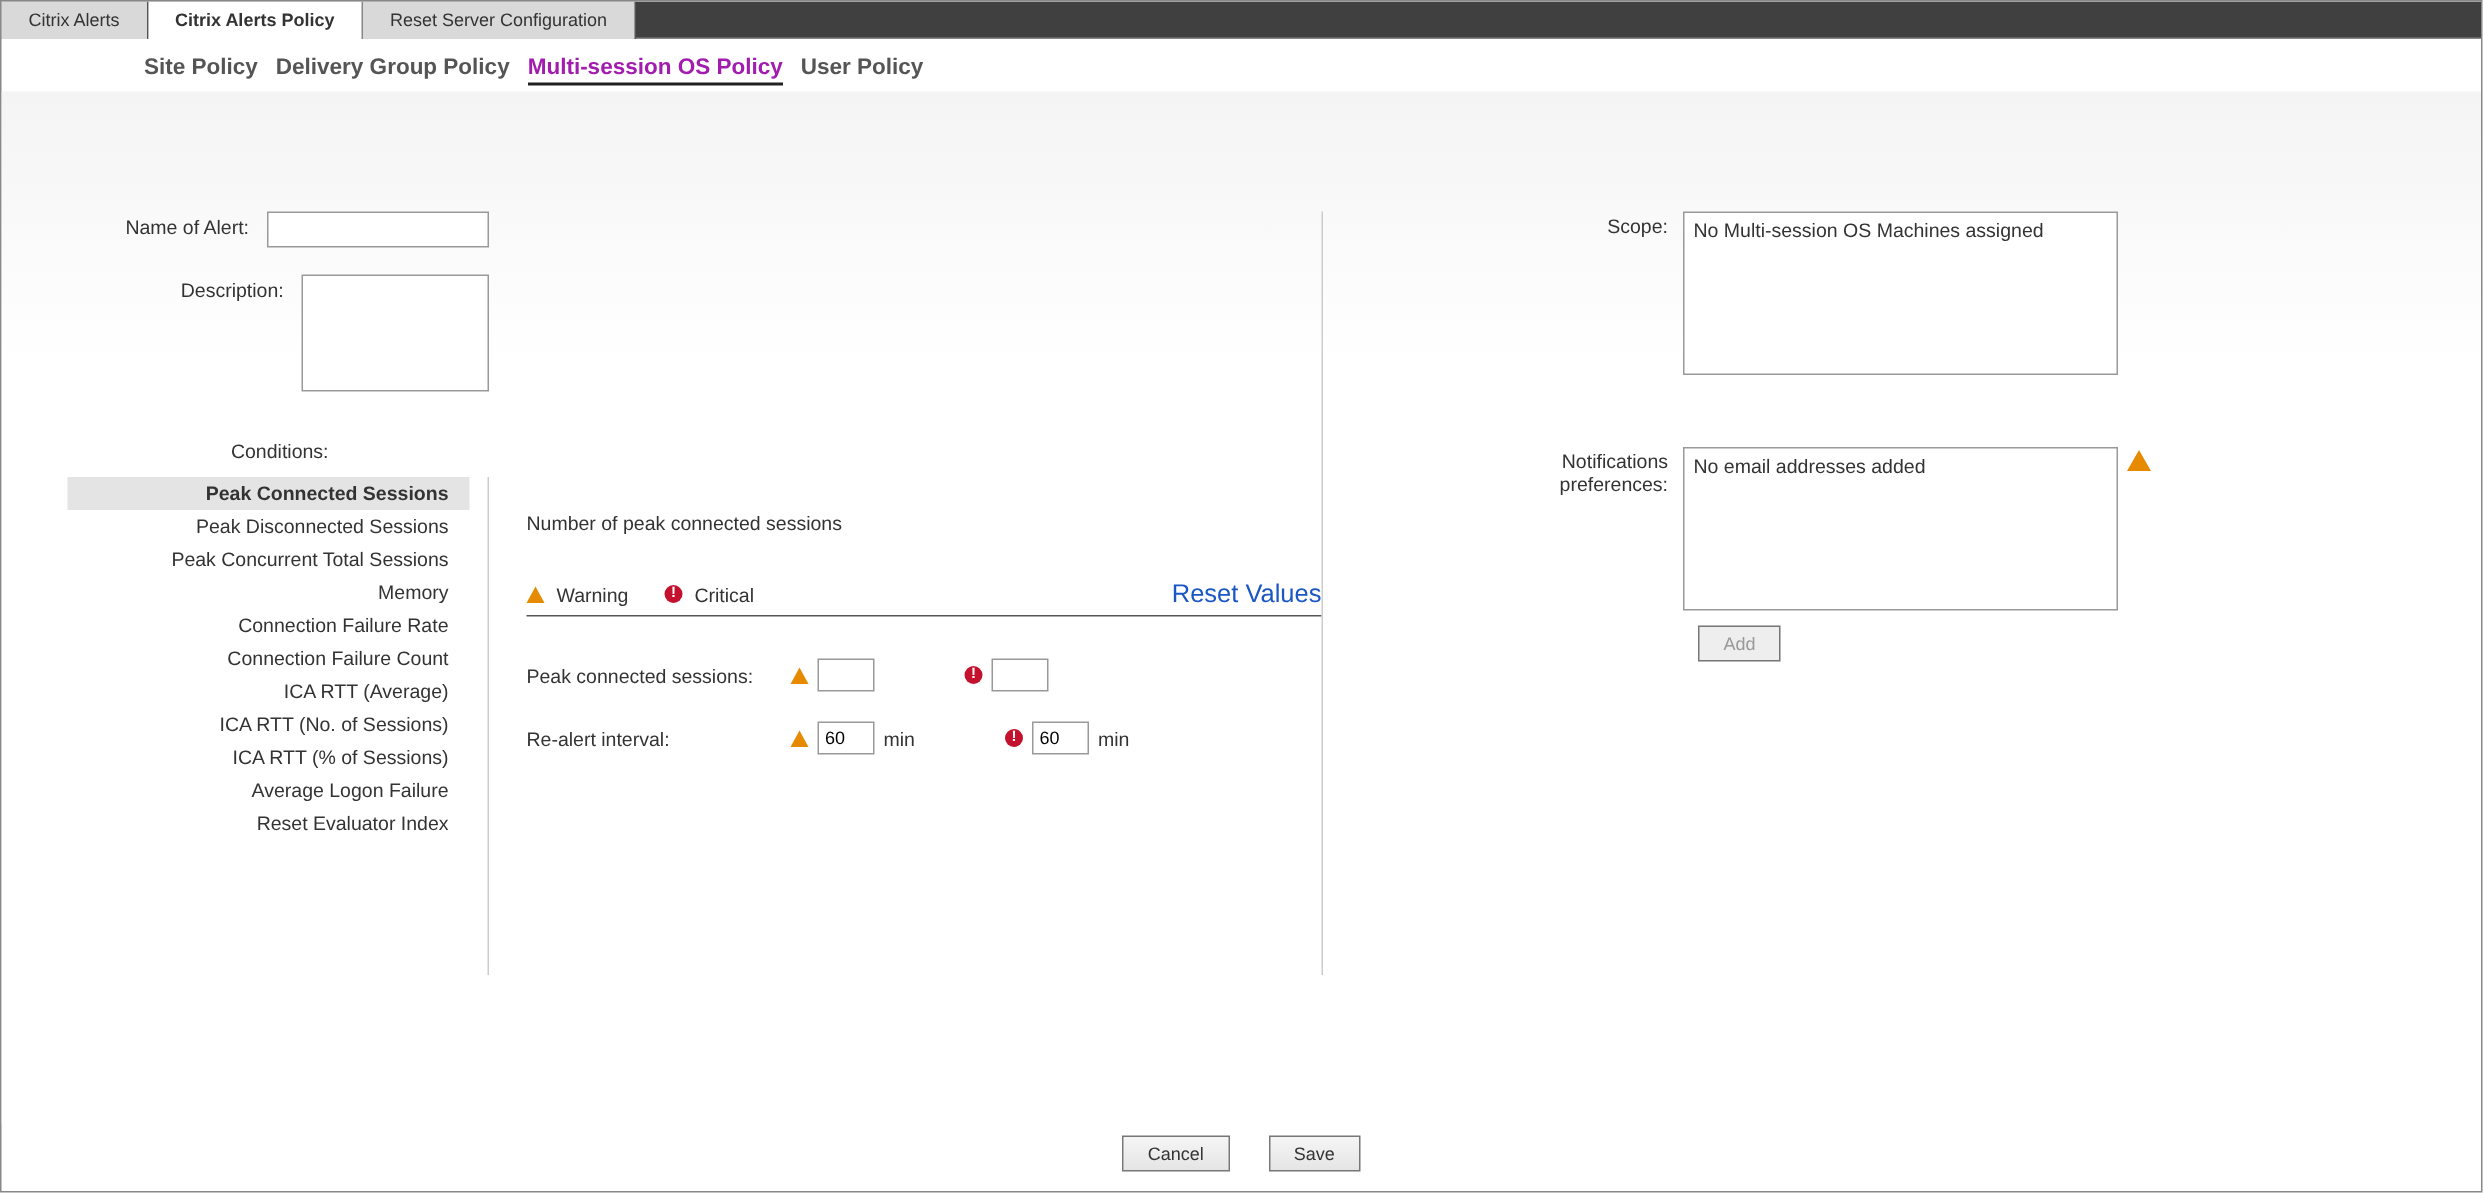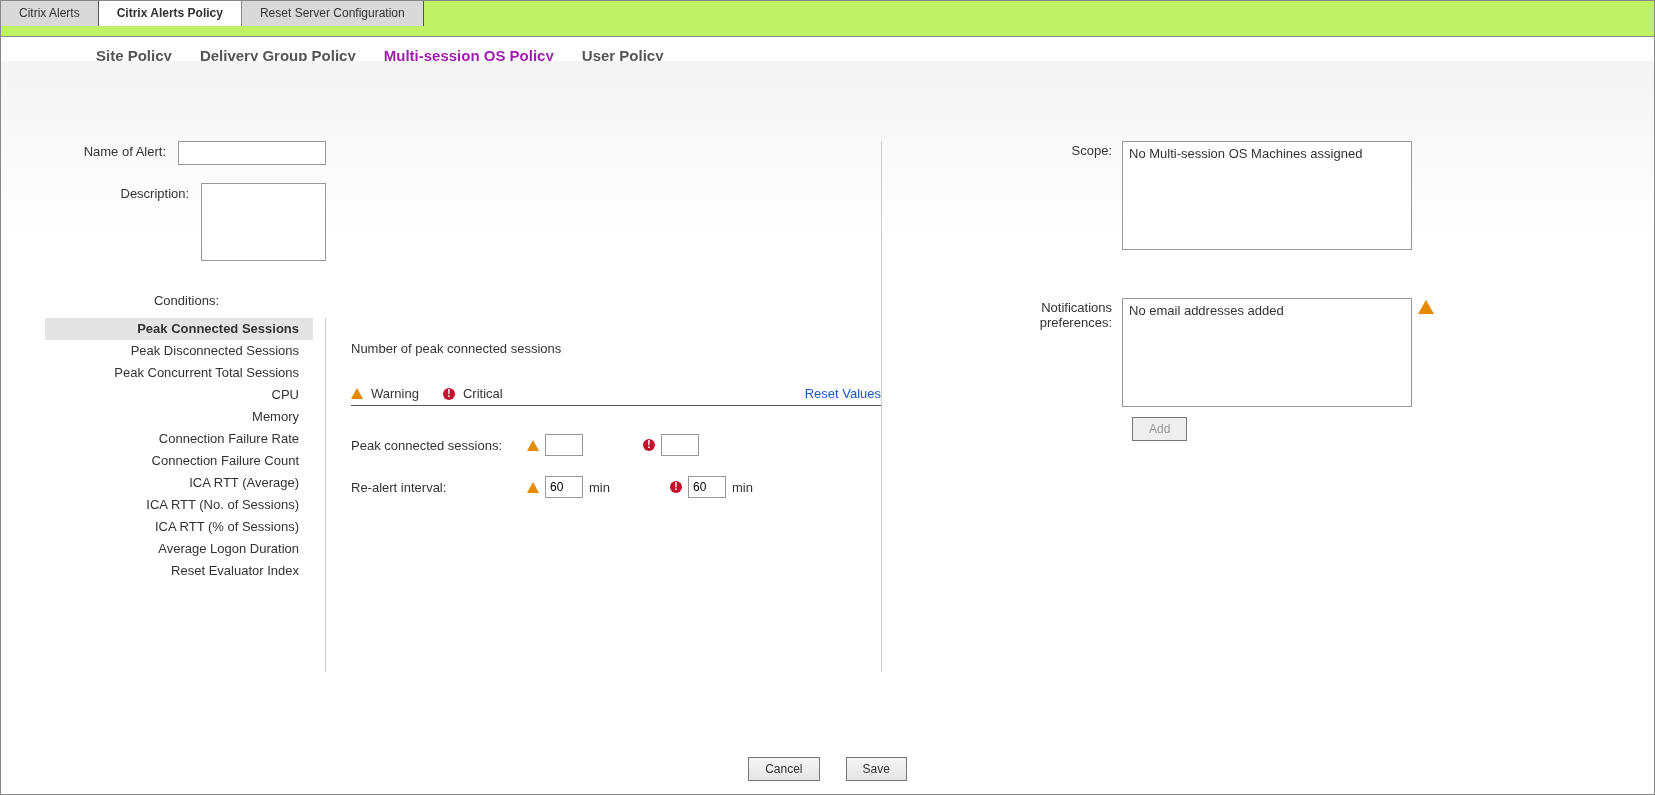--- a/index.html
+++ b/index.html
@@ -1,22 +1,22 @@
 <!DOCTYPE html>
 <html><head>
 <meta charset="utf-8">
 <style>
   * { box-sizing: border-box; margin: 0; padding: 0; font-family: "Segoe UI", Arial, sans-serif; }
   body { background: #fff; width: 1655px; height: 795px; border: 1px solid #888; position: relative; overflow: hidden; }
 
-  .top-tabs { height: 36px; background: #bef264; display: flex; border-bottom: 1px solid #888; }
+  .top-tabs { height: 25px; background: #404040; display: flex; border-bottom: 1px solid #888; }
   .top-tab { height: 25px; padding: 0 18px; font-size: 12px; line-height: 25px; border-right: 1px solid #555; color: #333; background: #d9d9d9; cursor: pointer; }
   .top-tab.active { background: #fff; font-weight: 600; border-right: 1px solid #888; }
 
-  .sub-tabs { display: flex; padding: 10px 0 0 95px; gap: 28px; }
+  .sub-tabs { display: flex; padding: 10px 0 0 95px; gap: 12px; }
   .sub-tab { font-size: 15px; color: #555; font-weight: 600; cursor: pointer; padding-bottom: 2px; }
   .sub-tab.active { border-bottom: 2px solid #222; color: #a21caf; }
 
   .content { position: absolute; left: 0; right: 0; top: 60px; bottom: 45px; padding: 35px 40px 0 40px; background: linear-gradient(to bottom, #f4f4f4 0%, #fff 180px); }
   .back-link { margin-left: 43px; color: #0a6ed1; font-weight: 700; font-size: 15px; cursor: pointer; }
 
   .columns { display: flex; margin-top: 45px; }
   .left-col { width: 285px; }
   .mid-col { width: 555px; padding-left: 25px; }
   .right-col { flex: 1; border-left: 1px solid #ccc; padding-left: 120px; }
@@ -30,21 +30,21 @@
 
   .cond-list { border-right: 1px solid #ccc; padding-right: 12px; margin-top: 6px; padding-bottom: 90px; margin-left: 4px; }
   .cond-item { text-align: right; font-size: 13px; color: #333; padding: 2px 14px 2px 0; cursor: pointer; line-height: 18px; }
   .cond-item.active { background: #e4e4e4; font-weight: 600; }
 
   .cond-title { font-size: 13px; color: #333; margin-bottom: 30px; }
   .legend-row { display: flex; align-items: center; border-bottom: 1px solid #555; padding-bottom: 4px; margin-bottom: 28px; }
   .icon-warning { width: 0; height: 0; border-left: 6px solid transparent; border-right: 6px solid transparent; border-bottom: 11px solid #e68a00; display: inline-block; margin-right: 8px; }
   .icon-critical { width: 12px; height: 12px; border-radius: 50%; background: #c4122e; color: #fff; font-size: 10px; font-weight: 700; text-align: center; line-height: 12px; display: inline-block; margin-right: 8px; }
   .legend-label { font-size: 13px; color: #333; margin-right: 24px; }
-  .reset-link { margin-left: auto; color: #1a56c4; font-size: 13px; cursor: pointer; }
+  .reset-link { margin-left: auto; color: #1a56c4; font-size: 17px; cursor: pointer; }
 
   .param-row { display: flex; align-items: center; margin-bottom: 20px; gap: 20px; }
   .param-label { width: 156px; font-size: 13px; color: #333; }
   .param-group { display: flex; align-items: center; margin-right: 40px; }
   .param-group .icon-warning, .param-group .icon-critical { margin-right: 6px; }
   .small-input { width: 38px; height: 22px; border: 1px solid #999; font-size: 12px; padding: 0 4px; text-align: left; }
   .unit { font-size: 13px; color: #333; margin-left: 6px; }
 
   .right-row { display: flex; margin-bottom: 10px; }
   .right-label { width: 120px; text-align: right; padding-right: 10px; font-size: 13px; color: #333; padding-top: 2px; }
@@ -84,28 +84,27 @@
       </div>
       <div class="frow">
         <div class="flabel">Description:</div>
         <textarea class="textarea" style=""></textarea>
       </div>
       <div class="conditions-label">Conditions:</div>
       <div class="cond-list" id="cond-list">
           <div class="cond-item active">Peak Connected Sessions</div>
           <div class="cond-item">Peak Disconnected Sessions</div>
           <div class="cond-item">Peak Concurrent Total Sessions</div>
-          <div class="cond-item">CPU</div>
           <div class="cond-item">Memory</div>
           <div class="cond-item">Connection Failure Rate</div>
           <div class="cond-item">Connection Failure Count</div>
           <div class="cond-item">ICA RTT (Average)</div>
           <div class="cond-item">ICA RTT (No. of Sessions)</div>
           <div class="cond-item">ICA RTT (% of Sessions)</div>
-          <div class="cond-item">Average Logon Duration</div>
+          <div class="cond-item">Average Logon Failure</div>
           <div class="cond-item">Reset Evaluator Index</div>
         </div>
     </div>
 
     <div class="mid-col">
       <div style="height:200px"></div>
       <div class="cond-title">Number of peak connected sessions</div>
       <div class="legend-row">
         <span class="icon-warning"></span>
         <span class="legend-label">Warning</span>

